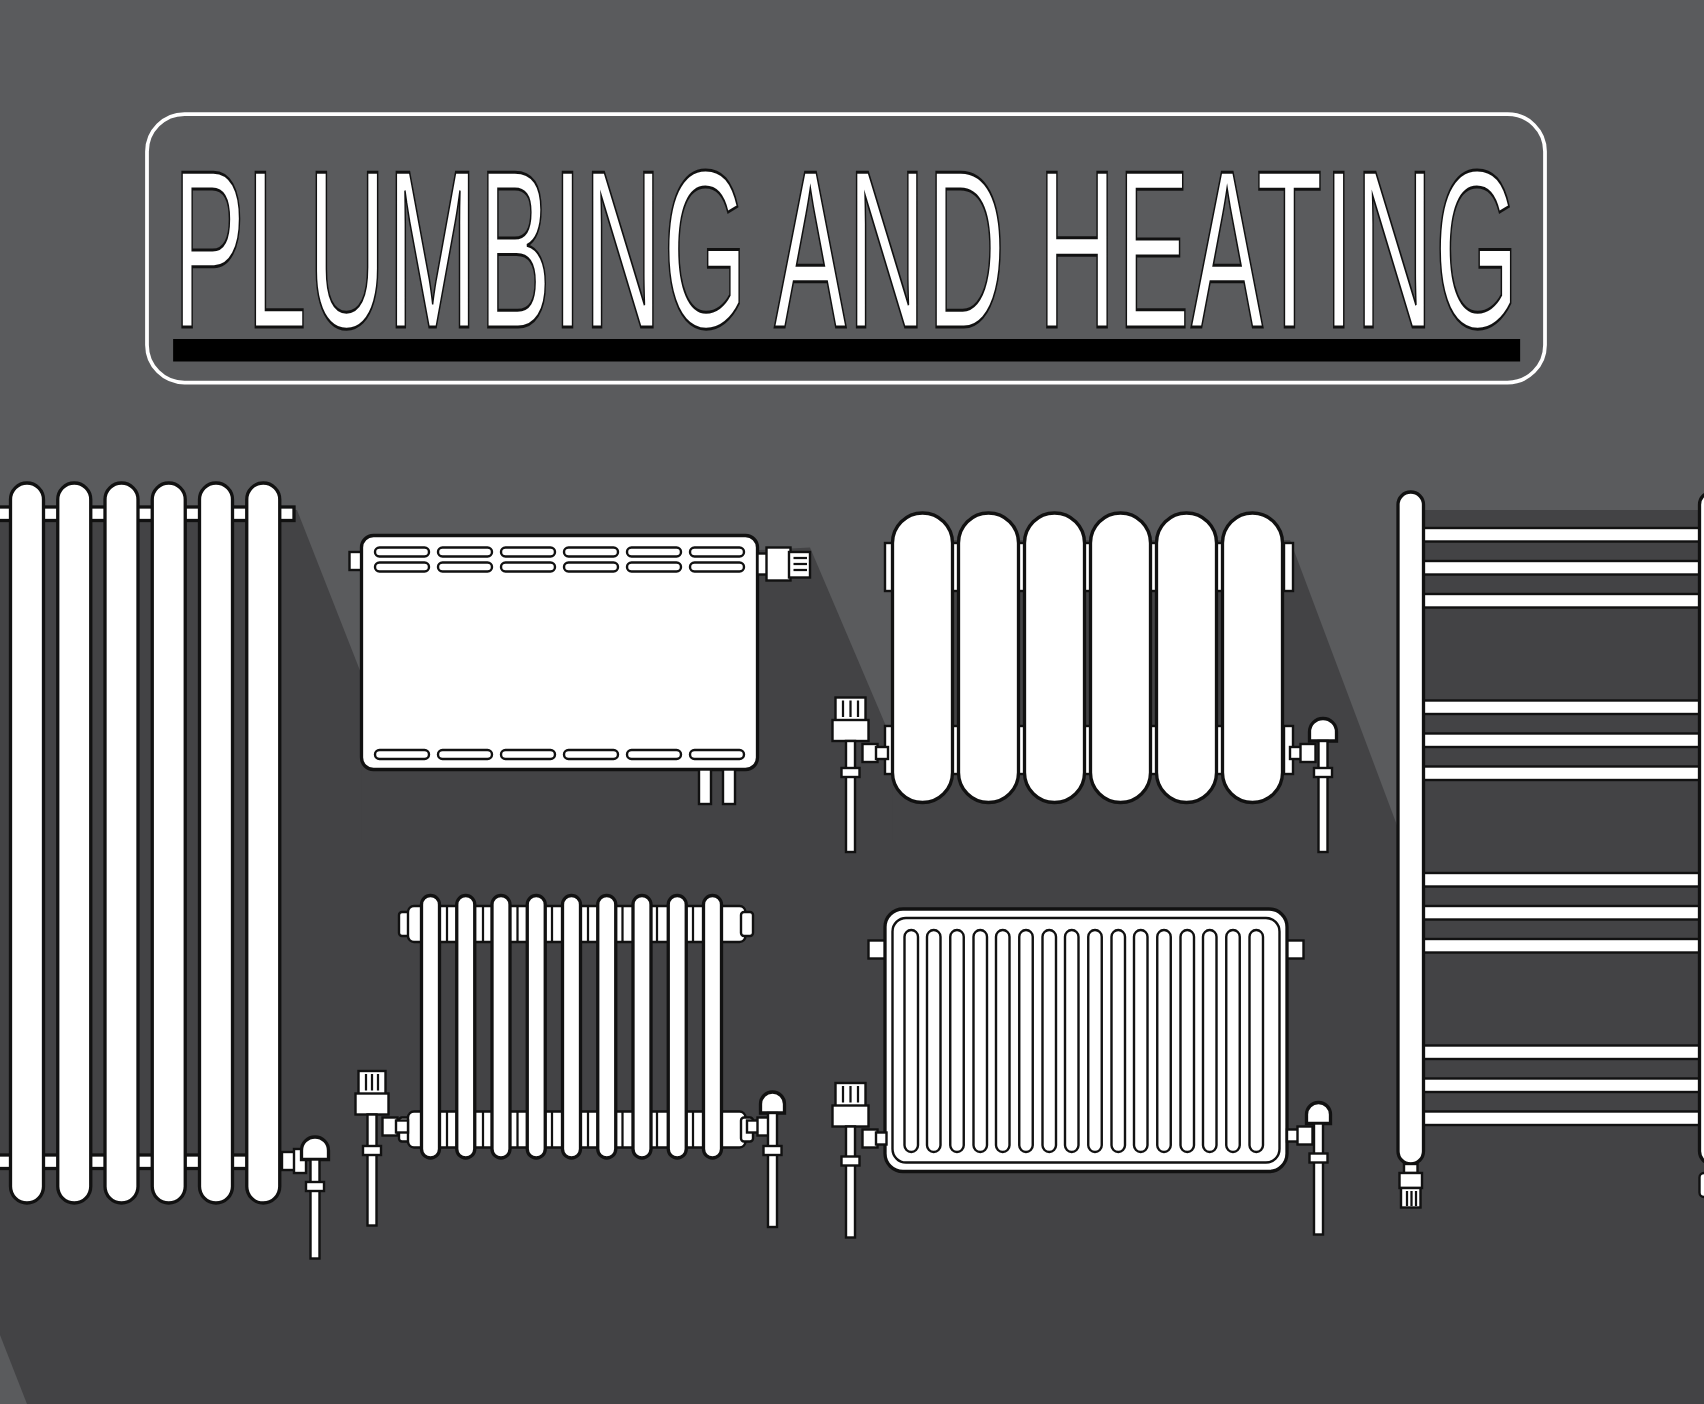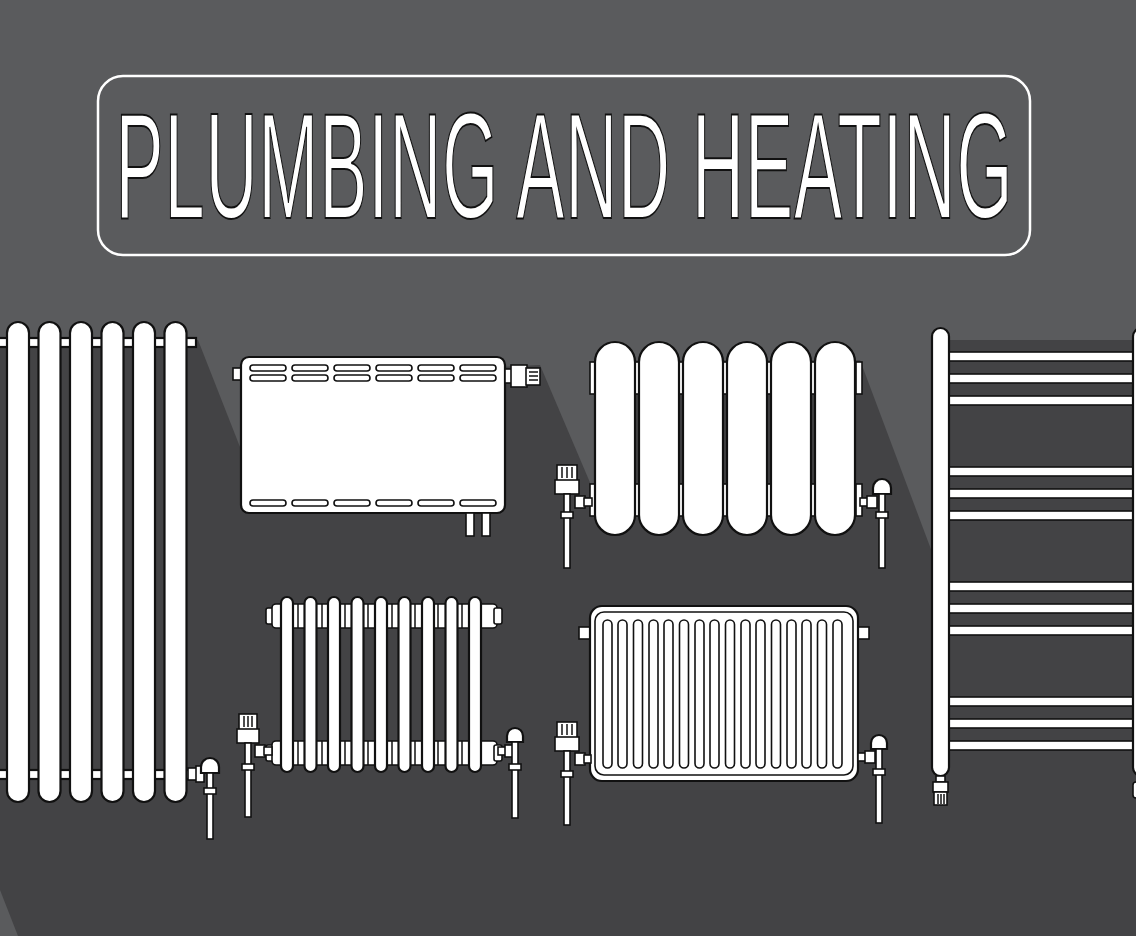--- a/index.html
+++ b/index.html
@@ -1,18 +1,18 @@
 <!DOCTYPE html>
 <html><head>
 <meta charset="utf-8">
 <style>
   html, body { margin: 0; padding: 0; }
   body { width: 1136px; height: 936px; overflow: hidden; background: #434345; font-family: "Liberation Sans", sans-serif; }
   #scene { position: absolute; left: 0; top: 0; width: 1136px; height: 936px; }
-  .title-text { position: absolute; left: 98px; top: 76px; width: 932px; height: 179px; display: flex; align-items: center; justify-content: center; pointer-events: none; }
+  .title-text { position: absolute; left: 98px; top: 76px; width: 932px; height: 179px; display: flex; align-items: center; justify-content: center; pointer-events: none; text-decoration: underline; }
   .title-text span {
     font-family: "Liberation Sans Narrow", "Liberation Sans", sans-serif;
     font-size: 150px; line-height: 1; color: #ffffff;
     letter-spacing: 2px;
     transform: scaleX(0.48); transform-origin: center;
     -webkit-text-stroke: 2px #111111;
     white-space: nowrap;
     font-weight: 400;
   }
   .w { fill: #ffffff; stroke: #111111; stroke-width: 2.2; }

